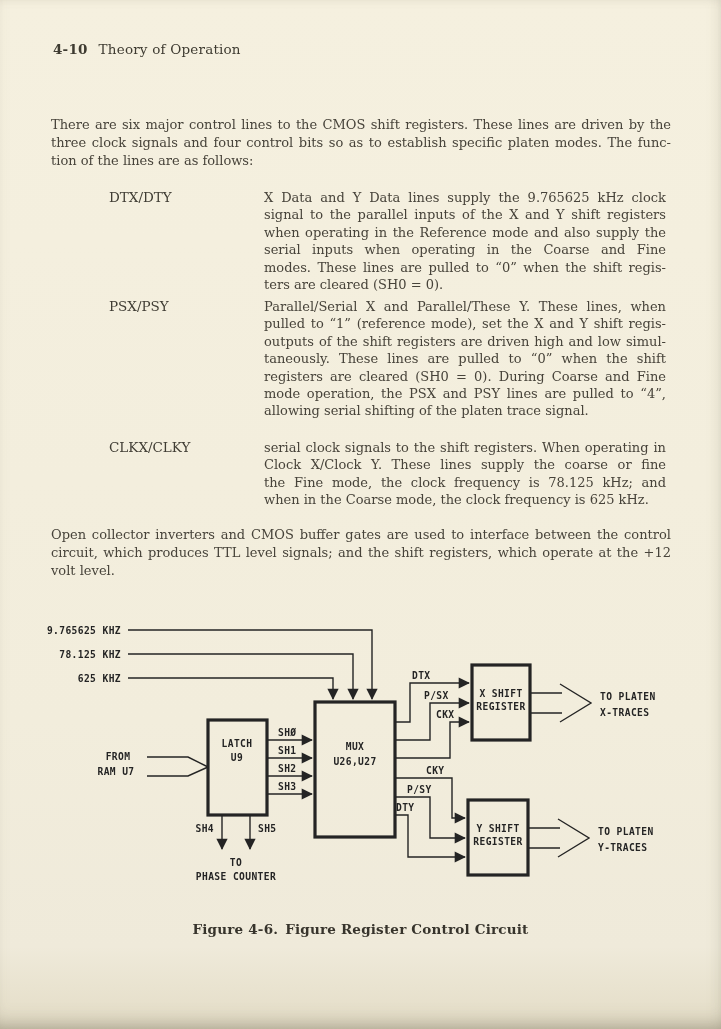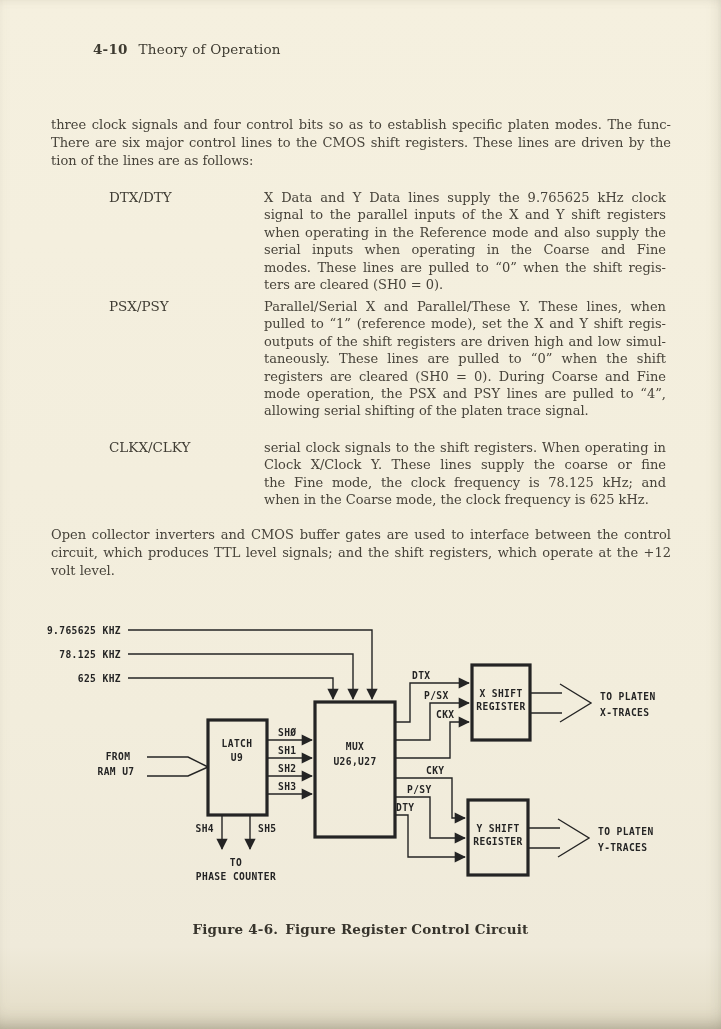--- a/index.html
+++ b/index.html
@@ -5,21 +5,21 @@
   html,body{margin:0;padding:0;}
   body{width:721px;height:1029px;position:relative;background:#d8d2c0;
        font-family:"DejaVu Serif", serif;}
   .page{position:absolute;inset:0;overflow:hidden;
         background:linear-gradient(180deg,#f5f0df 0%,#f2edDC 70%,#efeada 92%,#e3dcc6 100%);}
   .page::after{content:"";position:absolute;inset:0;pointer-events:none;
         box-shadow:inset 0 -16px 20px -14px rgba(110,104,84,.55),
                    inset 0 8px 14px -12px rgba(110,104,84,.20),
                    inset -10px 0 18px -14px rgba(110,104,84,.25);}
   .header{position:absolute;left:53px;top:41px;font-size:13.5px;color:#3e3b31;letter-spacing:.2px;}
-  .pagenum{font-weight:bold;margin-right:11px;margin-left:40px;}
+  .pagenum{font-weight:bold;margin-right:11px;}
   .para{position:absolute;left:51px;width:620px;font-size:13px;line-height:18.2px;color:#47433a;}
   .p1{top:116px;}
   .p2{top:526px;}
   .jline{text-align:justify;text-align-last:justify;}
   .defblock{position:absolute;left:0;width:100%;font-size:13px;line-height:17.4px;color:#47433a;}
   .d1{top:189px;} .d2{top:298px;} .d3{top:439px;}
   .term{position:absolute;left:109px;top:0;font-size:13.5px;color:#403d34;}
   .ddef{position:absolute;left:264px;width:402px;}
   .caption{position:absolute;top:921px;left:0;width:100%;display:flex;justify-content:center;
            gap:7px;font-size:13.5px;font-weight:bold;color:#37342c;letter-spacing:.2px;}
@@ -33,22 +33,22 @@
 </head>
 <body>
 
 <div class="page">
 
   <div class="header">
     <span class="pagenum">4-10</span><span>Theory of Operation</span>
   </div>
 
   <div class="para p1">
+    <div class="jline">There are six major control lines to the CMOS shift registers. These lines are driven by the</div>
     <div class="jline">three clock signals and four control bits so as to establish specific platen modes. The func-</div>
-    <div class="jline">There are six major control lines to the CMOS shift registers. These lines are driven by the</div>
     <div>tion of the lines are as follows:</div>
   </div>
 
   <div class="defblock d1">
     <div class="term">DTX/DTY</div>
     <div class="ddef">
       <div class="jline">X Data and Y Data lines supply the 9.765625 kHz clock</div>
       <div class="jline">signal to the parallel inputs of the X and Y shift registers</div>
       <div class="jline">when operating in the Reference mode and also supply the</div>
       <div class="jline">serial inputs when operating in the Coarse and Fine</div>

